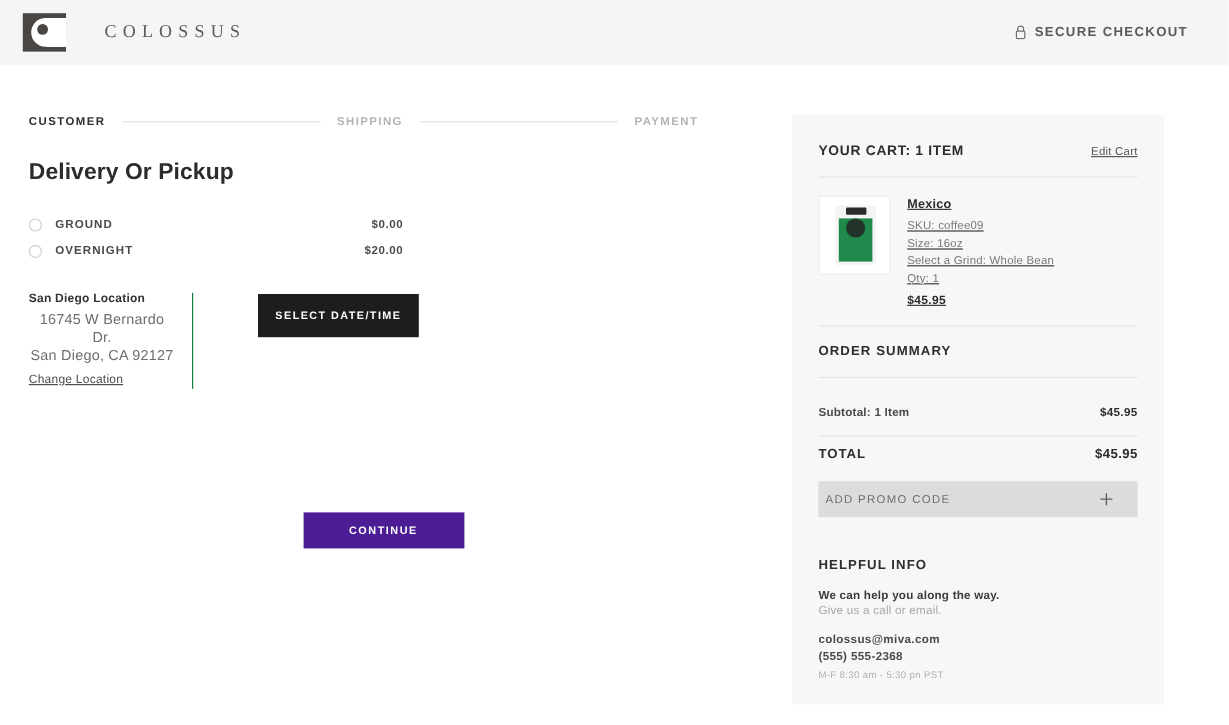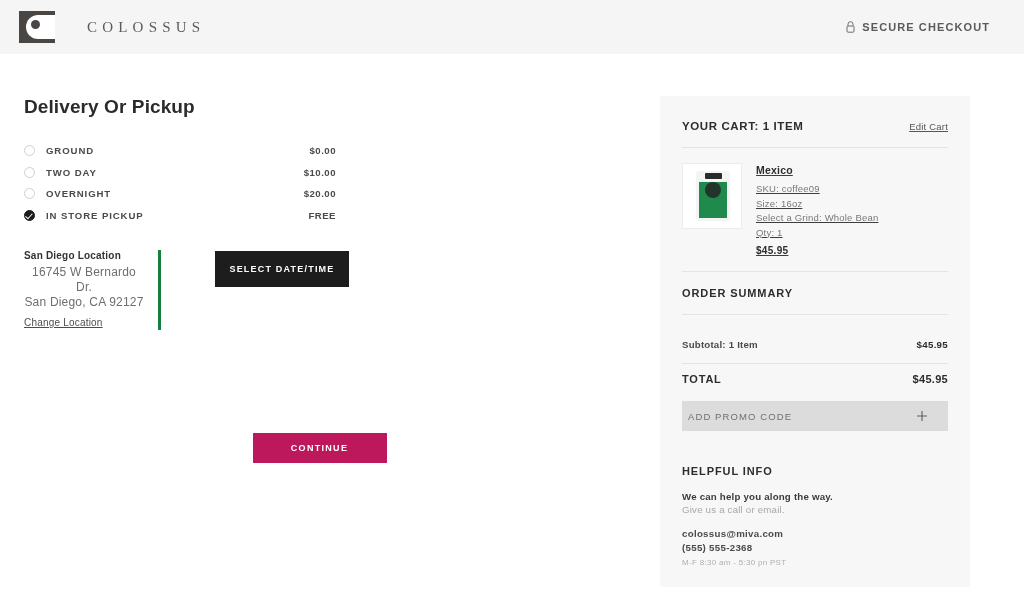--- a/index.html
+++ b/index.html
@@ -156,21 +156,21 @@
 
   
   .pickup-area {
     display: flex;
     align-items: flex-start;
     margin-top: 24px;
   }
   .location-box {
     width: 137px;
     padding-right: 14px;
-    border-right: 3px solid #15803d;
+    border-right: 1px solid #15803d;
     min-height: 64px;
   }
   .loc-name {
     font-size: 10px;
     font-weight: bold;
     color: #333333;
     letter-spacing: 0.2px;
     margin-bottom: 4px;
   }
   .loc-line {
@@ -205,21 +205,21 @@
 
   
   .continue-wrap {
     display: flex;
     justify-content: center;
     margin-top: 103px;
     padding-right: 25px;
   }
   .continue-btn {
     width: 134px; height: 30px;
-    background: #be185d;
+    background: #4c1d95;
     color: #ffffff;
     border: none;
     font-family: "Liberation Sans", sans-serif;
     font-size: 9px;
     font-weight: bold;
     letter-spacing: 1.3px;
     cursor: default;
   }
 
   
@@ -404,43 +404,40 @@
       <rect x="1" y="5" width="7" height="6.2" rx="1" fill="none" stroke="#6f6f6f" stroke-width="1"></rect>
     </svg>
     <span>SECURE CHECKOUT</span>
   </div>
 </div>
 
 <div class="page">
 
   <div class="main-col">
 
+    <div class="steps">
+      <div class="step-label active">CUSTOMER</div>
+      <div class="step-line"></div>
+      <div class="step-label">SHIPPING</div>
+      <div class="step-line"></div>
+      <div class="step-label">PAYMENT</div>
+    </div>
 
     <h1 class="page-title">Delivery Or Pickup</h1>
 
     <div class="options">
       <div class="option-row">
         <span class="radio"></span>
         <span class="option-label">GROUND</span>
         <span class="option-price">$0.00</span>
       </div>
       <div class="option-row">
         <span class="radio"></span>
-        <span class="option-label">TWO DAY</span>
-        <span class="option-price">$10.00</span>
-      </div>
-      <div class="option-row">
-        <span class="radio"></span>
         <span class="option-label">OVERNIGHT</span>
         <span class="option-price">$20.00</span>
-      </div>
-      <div class="option-row">
-        <span class="radio checked"></span>
-        <span class="option-label">IN STORE PICKUP</span>
-        <span class="option-price">FREE</span>
       </div>
     </div>
 
     <div class="pickup-area">
       <div class="location-box">
         <div class="loc-name">San Diego Location</div>
         <div class="loc-line">16745 W Bernardo Dr.</div>
         <div class="loc-line">San Diego, CA 92127</div>
         <a class="change-location">Change Location</a>
       </div>

